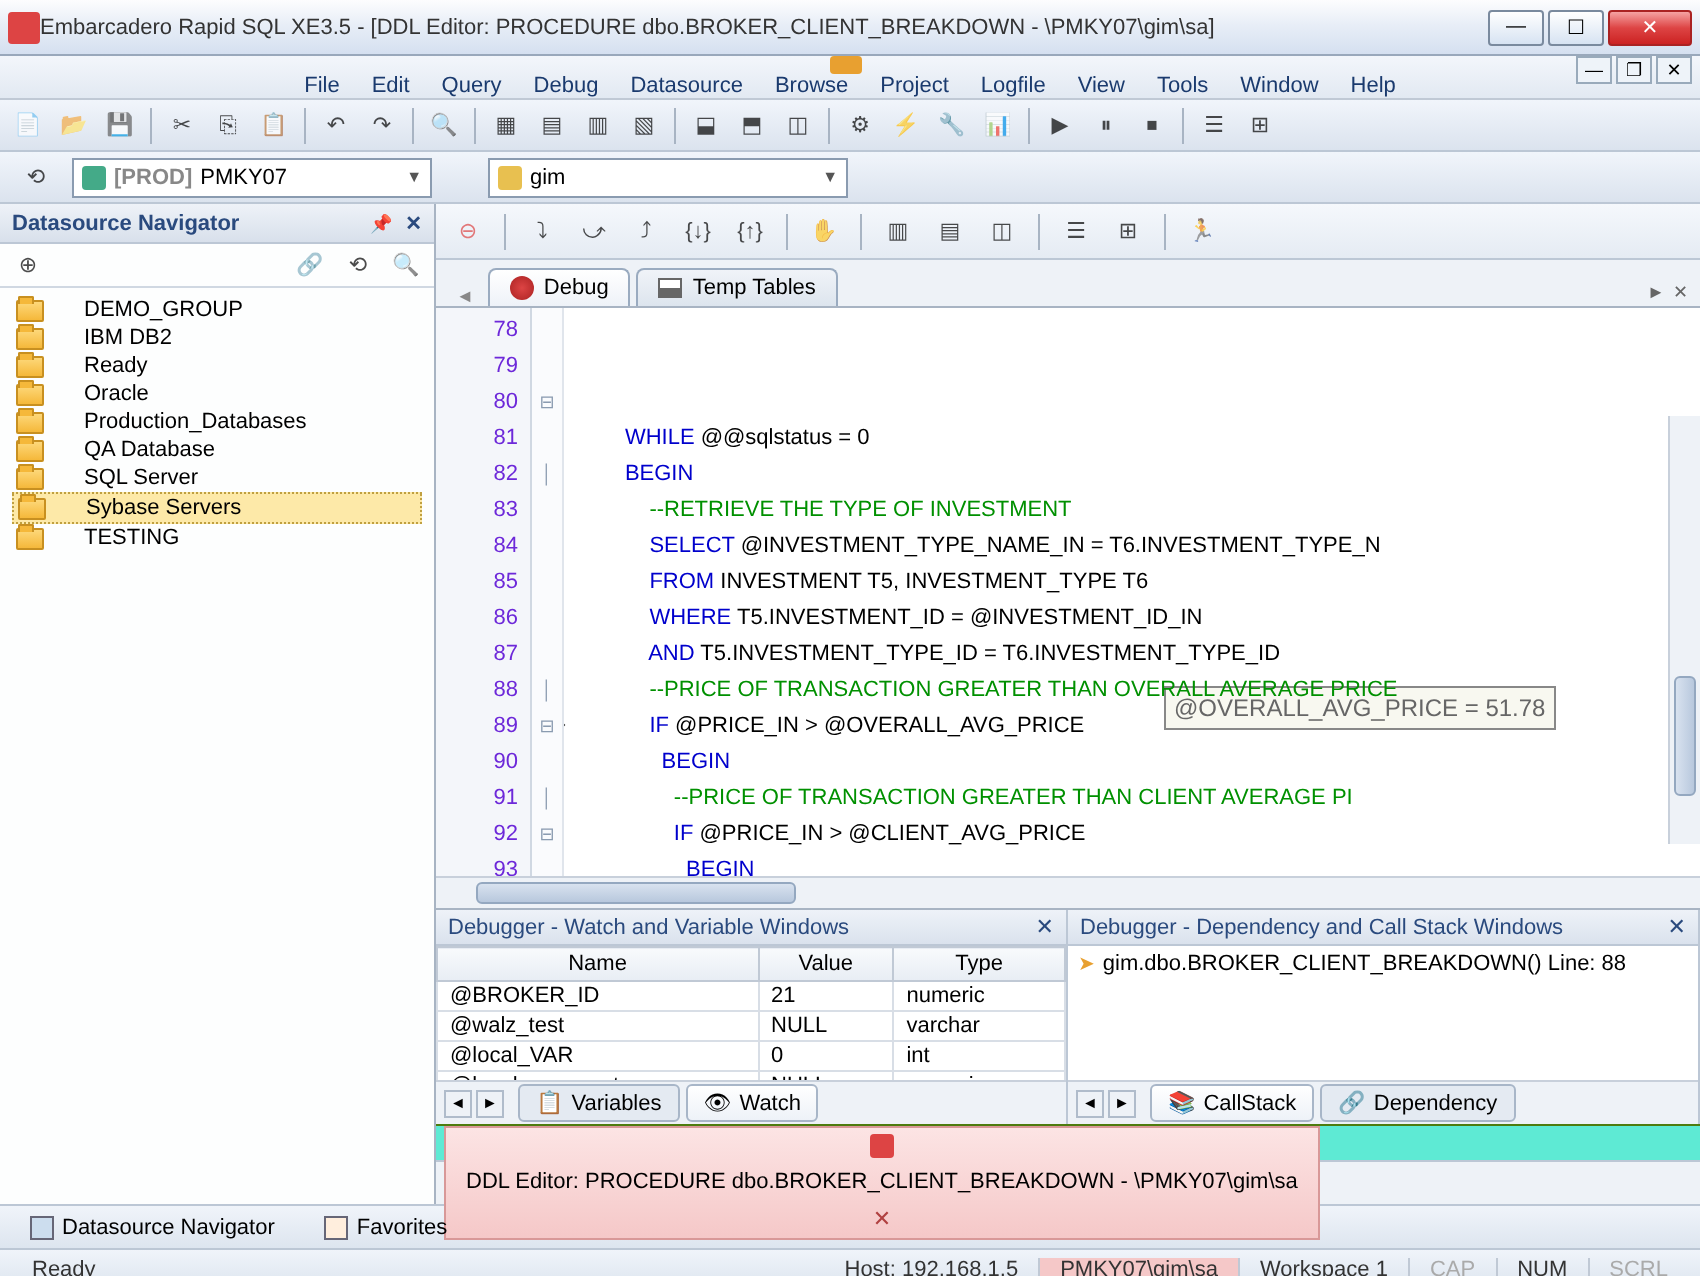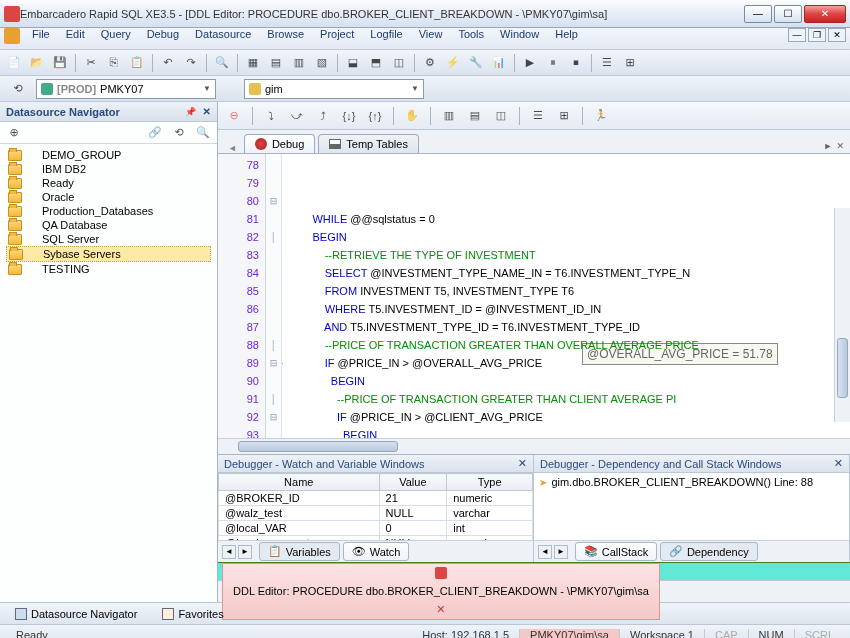--- a/index.html
+++ b/index.html
@@ -4,21 +4,21 @@
 <style>
 * { margin: 0; padding: 0; box-sizing: border-box; font-family: Tahoma, sans-serif; font-size: 11px; }
 body { background: #e8ecf0; user-select: none; }
 
 .titlebar { height: 28px; background: linear-gradient(#fdfdfe, #e8eef7 45%, #d5e0f0); display: flex; align-items: center; padding: 0 4px; border-bottom: 1px solid #99a8bb; }
 .titlebar .title { flex: 1; color: #333; }
 .win-btns { display: flex; gap: 2px; }
 .win-btn { width: 28px; height: 18px; border: 1px solid #7a8a9e; background: linear-gradient(#fff, #d7e3f2); border-radius: 2px; display: flex; align-items: center; justify-content: center; font-size: 10px; cursor: pointer; }
 .win-btn.close { background: linear-gradient(#f5a2a2, #d44, #c22); color: #fff; border-color: #a22; width: 42px; }
 
-.menubar { height: 22px; background: linear-gradient(#f3f6fb, #e2e9f2); display: flex; align-items: flex-start; padding: 0 4px; border-bottom: 1px solid #c0c9d5; position: relative; }
+.menubar { height: 22px; background: linear-gradient(#f3f6fb, #e2e9f2); display: flex; align-items: center; padding: 0 4px; border-bottom: 1px solid #c0c9d5; position: relative; flex-direction: column; }
 .menubar .mi { padding: 3px 8px; color: #1a3a6e; cursor: pointer; }
 .menubar .mdi-btns { position: absolute; right: 4px; display: flex; gap: 2px; }
 .menubar .mdi-btn { width: 18px; height: 14px; border: 1px solid #9ab; background: #eef3f9; font-size: 9px; display: flex; align-items: center; justify-content: center; cursor: pointer; }
 
 .toolbar-row { height: 26px; background: linear-gradient(#f1f5fb, #dbe3ee); border-bottom: 1px solid #bcc7d5; display: flex; align-items: center; padding: 0 4px; gap: 3px; }
 .tool-btn { width: 20px; height: 20px; display: flex; align-items: center; justify-content: center; cursor: pointer; border-radius: 2px; opacity: 0.7; }
 .sep { width: 1px; height: 18px; background: #a8b4c3; margin: 0 2px; }
 
 .combo-row { height: 26px; background: linear-gradient(#f1f5fb, #dbe3ee); border-bottom: 1px solid #bcc7d5; display: flex; align-items: center; padding: 0 8px; gap: 8px; }
 .combo { height: 20px; border: 1px solid #8a9bb0; background: #fff; display: flex; align-items: center; padding: 0 4px; }

